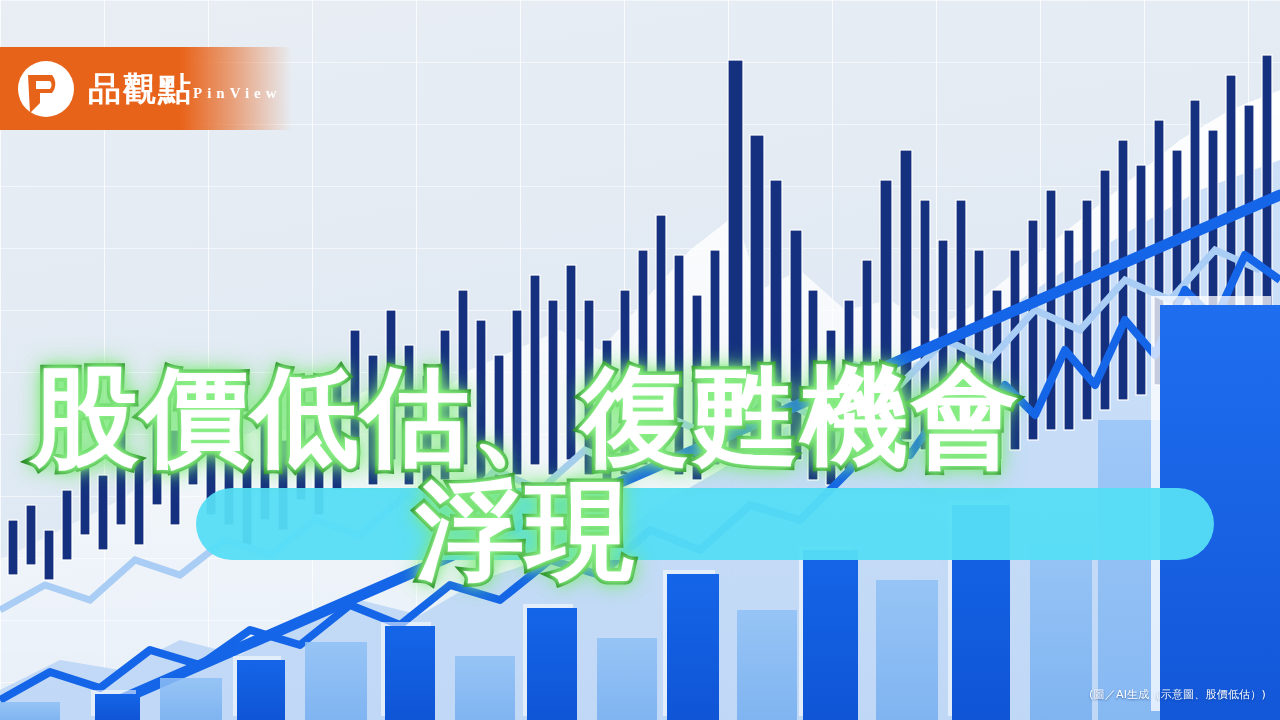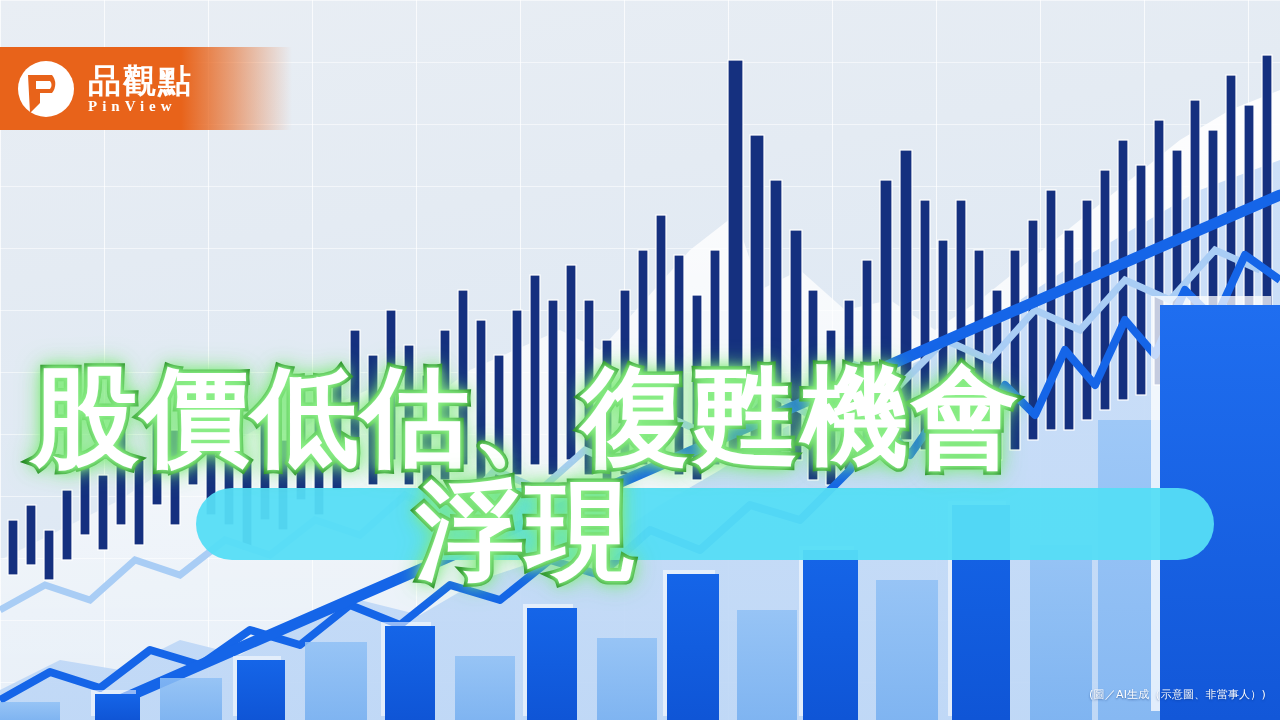--- a/index.html
+++ b/index.html
@@ -50,28 +50,28 @@
   .logobar {
     position:absolute; left:0; top:47px; height:83px; width:292px;
     background:linear-gradient(90deg,#e8631a 0%,#e8631a 62%,
                 rgba(232,99,26,.55) 80%, rgba(232,99,26,0) 100%);
     display:flex; align-items:center; padding-left:16px; gap:12px;
   }
   .pmark {
     width:60px; height:60px; border-radius:50%;
     position:relative; flex:0 0 auto;
   }
-  .logo-txt { display:flex; flex-direction:column; line-height:1; }
+  .logo-txt { display:flex; flex-direction:row; line-height:1; }
   .logo-cn {
     color:#fff; font-size:33px; font-weight:700; letter-spacing:2px;
     font-family:"DejaVu Sans", sans-serif;
   }
   .logo-en {
     color:#fff; font-size:15px; font-weight:700; letter-spacing:5px;
-    margin-top:2px; font-family:"Liberation Serif", serif;
+    margin-top:14px; font-family:"Liberation Serif", serif;
   }
 
   
   .capsule {
     position:absolute; left:196px; top:488px; width:1018px; height:72px;
     background:#55ddf5; border-radius:40px; opacity:.95;
   }
   .capsule2 {
     position:absolute; left:196px; top:488px; width:1018px; height:72px;
     border-radius:40px;
@@ -280,15 +280,15 @@
       <span class="logo-cn">品觀點</span>
       <span class="logo-en">PinView</span>
     </div>
   </div>
 
   <div class="headline-wrap">
     <span class="h1">股價低估、復甦機會浮現</span>
   </div>
 
 
-  <div class="credit">(圖／AI生成（示意圖、非當事人）)</div>
+  <div class="credit">(圖／AI生成（示意圖、股價低估）)</div>
 
 </div>
 
 </body></html>

